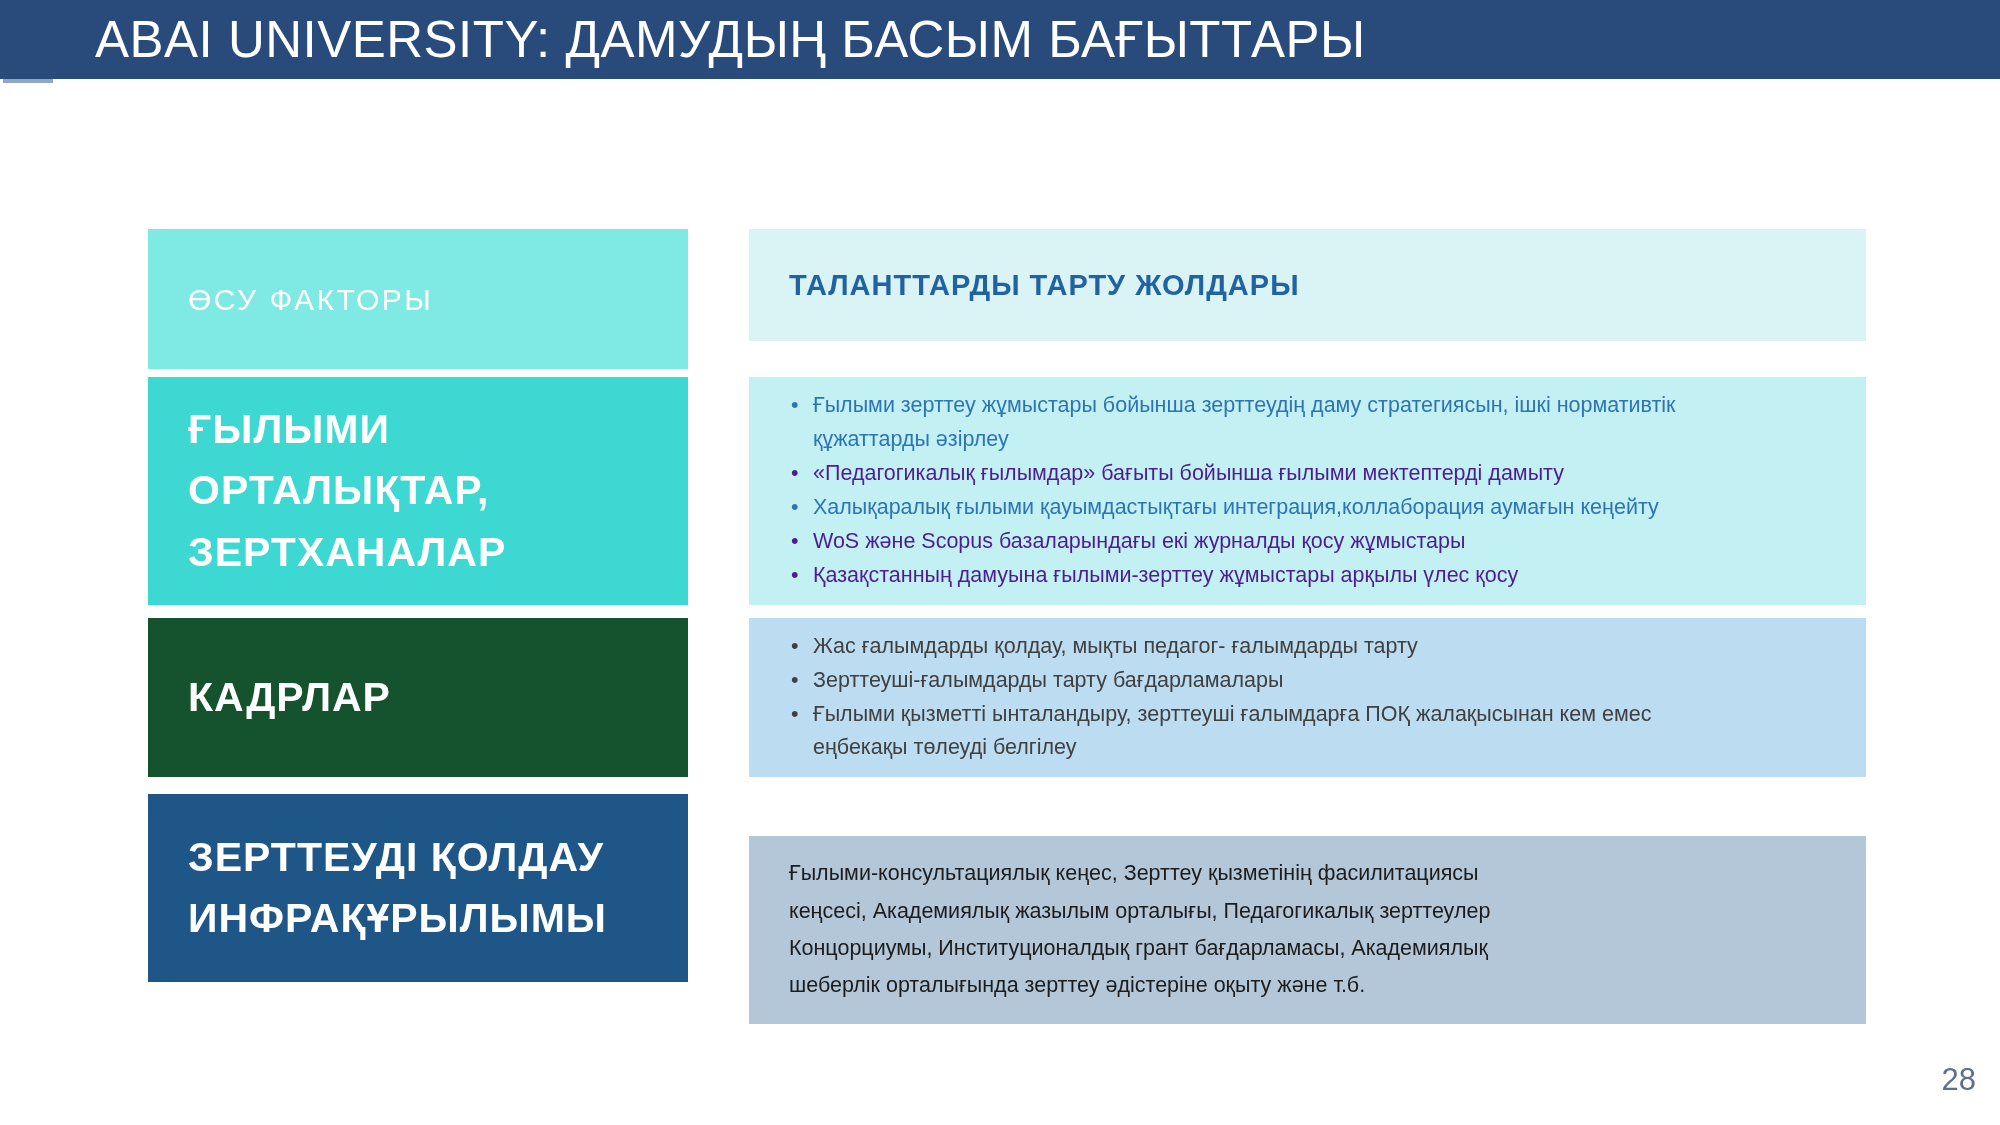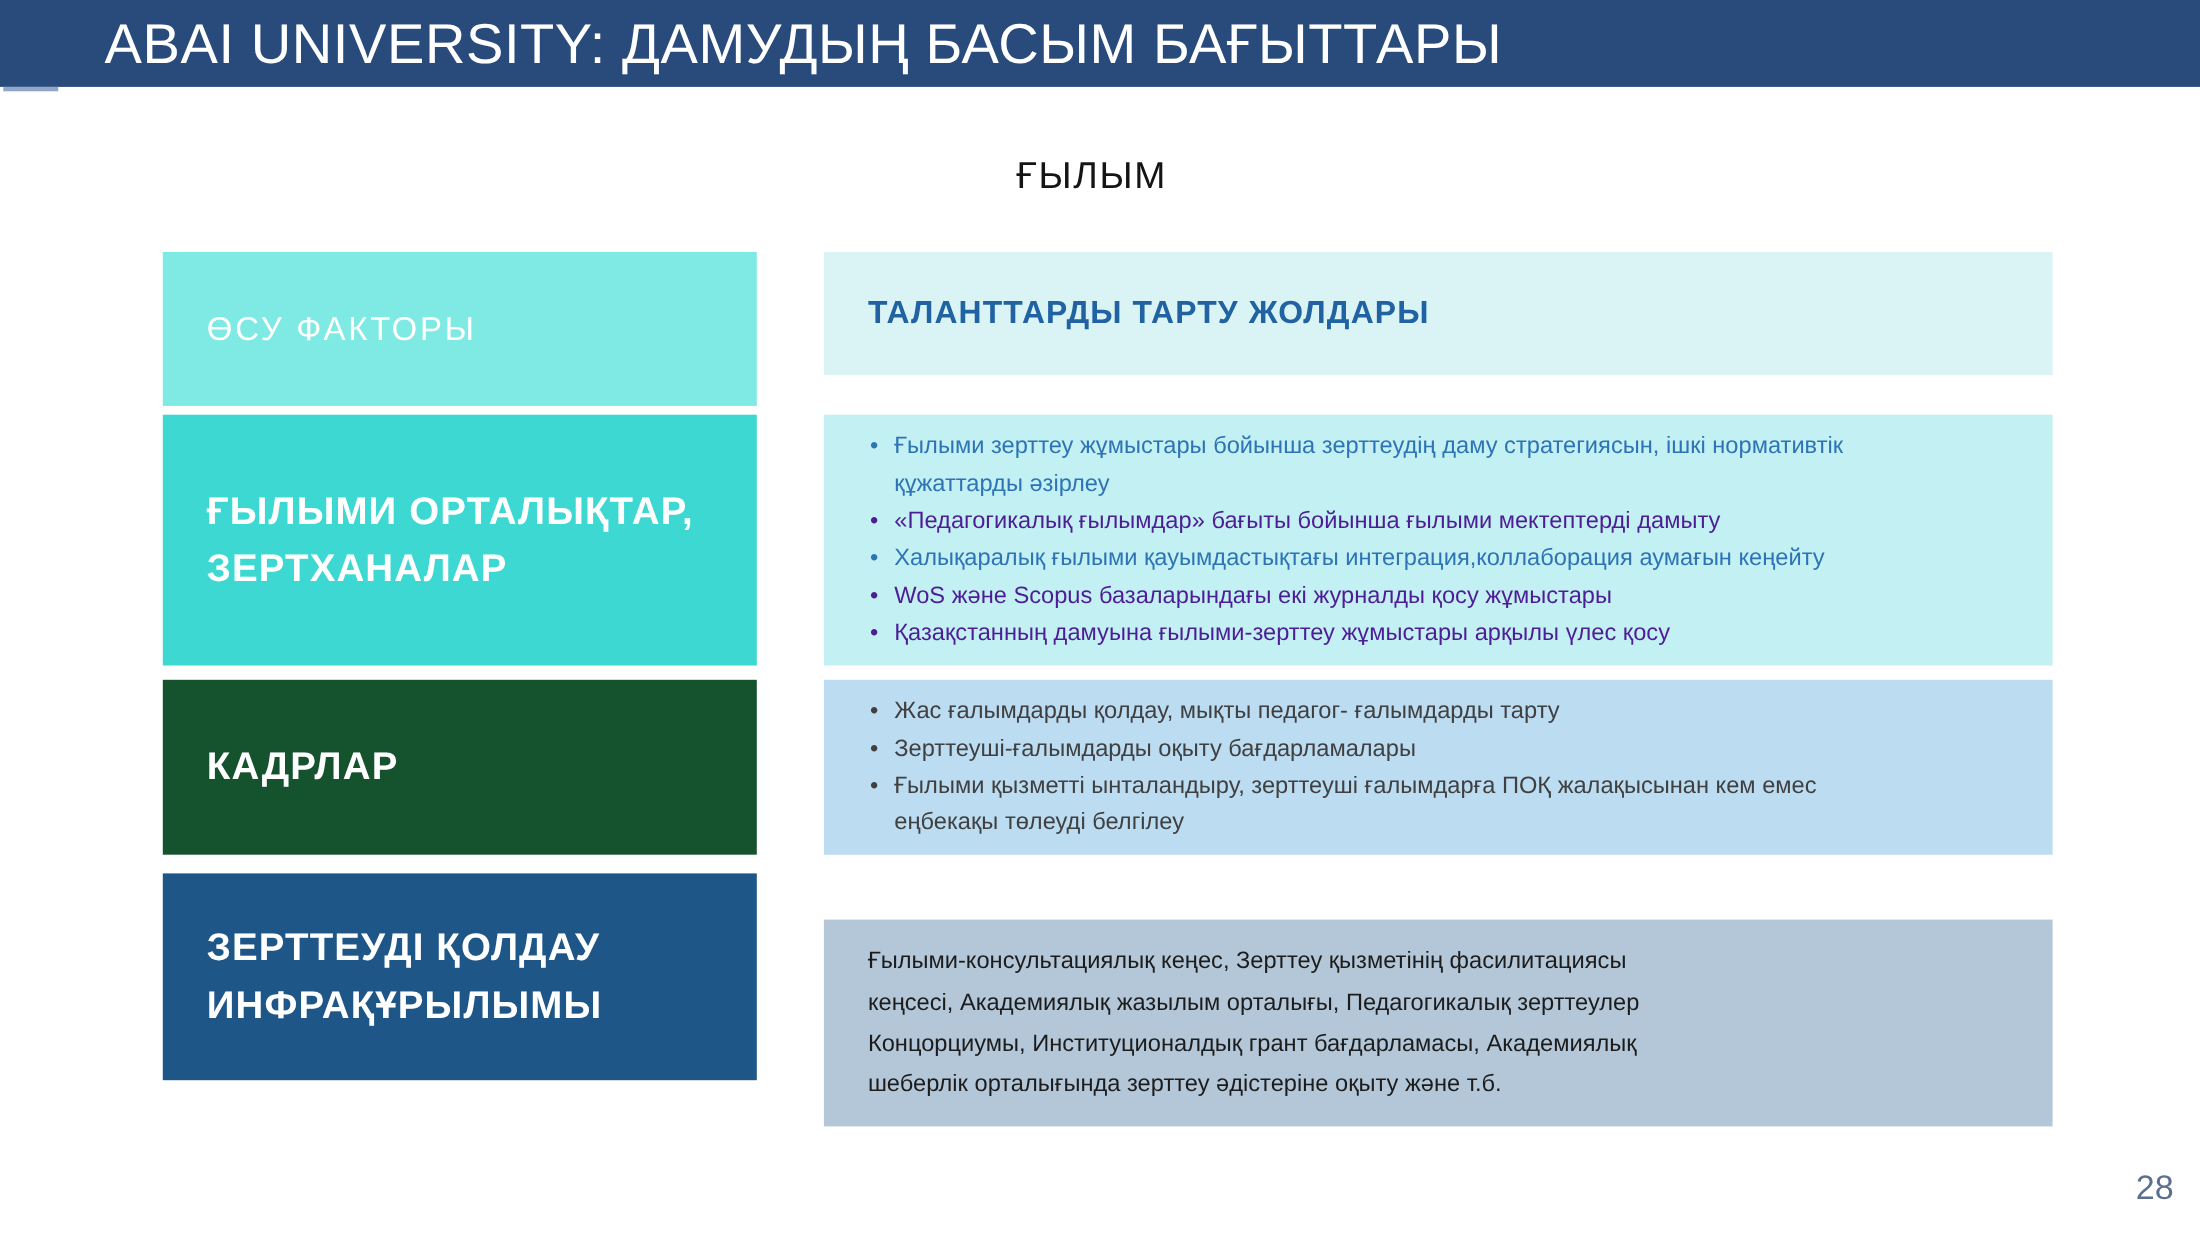--- a/index.html
+++ b/index.html
@@ -28,21 +28,21 @@
   .box{position:absolute;box-sizing:border-box;display:flex;flex-direction:column;justify-content:center;}
 
   
   .lbox{left:148px;width:540px;color:#ffffff;padding:0 30px 0 40px;}
   .lbox .lbl{white-space:pre-line;line-height:1.5;}
   .lbox1{top:229px;height:140px;background:#7FE9E3;}
   .lbox1 .lbl{font-size:30px;font-weight:400;letter-spacing:2.5px;}
   .lbox2{top:377px;height:228px;background:#3DD8D2;}
   .lbox3{top:618px;height:159px;background:#14532d;}
   .lbox4{top:794px;height:188px;background:#1E5687;}
-  .lbox2 .lbl,.lbox3 .lbl,.lbox4 .lbl{font-size:35px;font-weight:700;letter-spacing:1px;}
+  .lbox2 .lbl,.lbox3 .lbl,.lbox4 .lbl{font-size:41px;font-weight:700;letter-spacing:1px;}
 
   
   .rbox{left:749px;width:1117px;}
   .rbox1{top:229px;height:112px;background:#DAF4F6;padding:0 30px 0 40px;}
   .rbox1 .rhead{font-size:29px;font-weight:700;letter-spacing:1px;color:#2062A2;}
   .rbox2{top:377px;height:228px;background:#C3F0F2;padding:10px 100px 10px 40px;}
   .rbox3{top:618px;height:159px;background:#BCDCF2;padding:10px 130px 10px 40px;}
   .rbox4{top:836px;height:188px;background:#B3C7D8;padding:20px 40px;}
 
   .bullets{list-style:none;margin:0;padding:0;font-size:21.5px;line-height:1.58;}
@@ -62,21 +62,20 @@
 </head>
 <body>
 
 <div class="slide">
 
   <div class="header-bar">
     <div class="header-title">ABAI UNIVERSITY: ДАМУДЫҢ БАСЫМ БАҒЫТТАРЫ</div>
   </div>
   <div class="header-accent"></div>
 
-  <div class="section-title">ҒЫЛЫМ</div>
 
   <div class="box lbox lbox1">
     <div class="lbl">ӨСУ ФАКТОРЫ</div>
   </div>
   <div class="box lbox lbox2">
     <div class="lbl">ҒЫЛЫМИ ОРТАЛЫҚТАР,
 ЗЕРТХАНАЛАР</div>
   </div>
   <div class="box lbox lbox3">
     <div class="lbl">КАДРЛАР</div>
@@ -96,21 +95,21 @@
       <li data-tone="dark">«Педагогикалық ғылымдар»  бағыты бойынша ғылыми мектептерді дамыту</li>
       <li data-tone="blue">Халықаралық ғылыми қауымдастықтағы интеграция,коллаборация аумағын кеңейту</li>
       <li data-tone="dark">WoS  және Scopus базаларындағы екі журналды қосу жұмыстары</li>
       <li data-tone="dark">Қазақстанның дамуына ғылыми-зерттеу жұмыстары  арқылы үлес қосу</li>
     </ul>
   </div>
 
   <div class="box rbox rbox3">
     <ul class="bullets">
       <li data-tone="navy">Жас ғалымдарды қолдау,  мықты педагог- ғалымдарды тарту</li>
-      <li data-tone="navy">Зерттеуші-ғалымдарды оқыту бағдарламалары</li>
+      <li data-tone="navy">Зерттеуші-ғалымдарды тарту бағдарламалары</li>
       <li data-tone="navy">Ғылыми қызметті ынталандыру, зерттеуші ғалымдарға ПОҚ жалақысынан кем емес еңбекақы төлеуді белгілеу</li>
     </ul>
   </div>
 
   <div class="box rbox rbox4">
     <div class="para">Ғылыми-консультациялық кеңес, Зерттеу қызметінің фасилитациясы кеңсесі, Академиялық жазылым орталығы, Педагогикалық зерттеулер Концорциумы, Институционалдық грант бағдарламасы, Академиялық шеберлік орталығында зерттеу әдістеріне оқыту және т.б.</div>
   </div>
 
   <div class="page-number">28</div>
 

